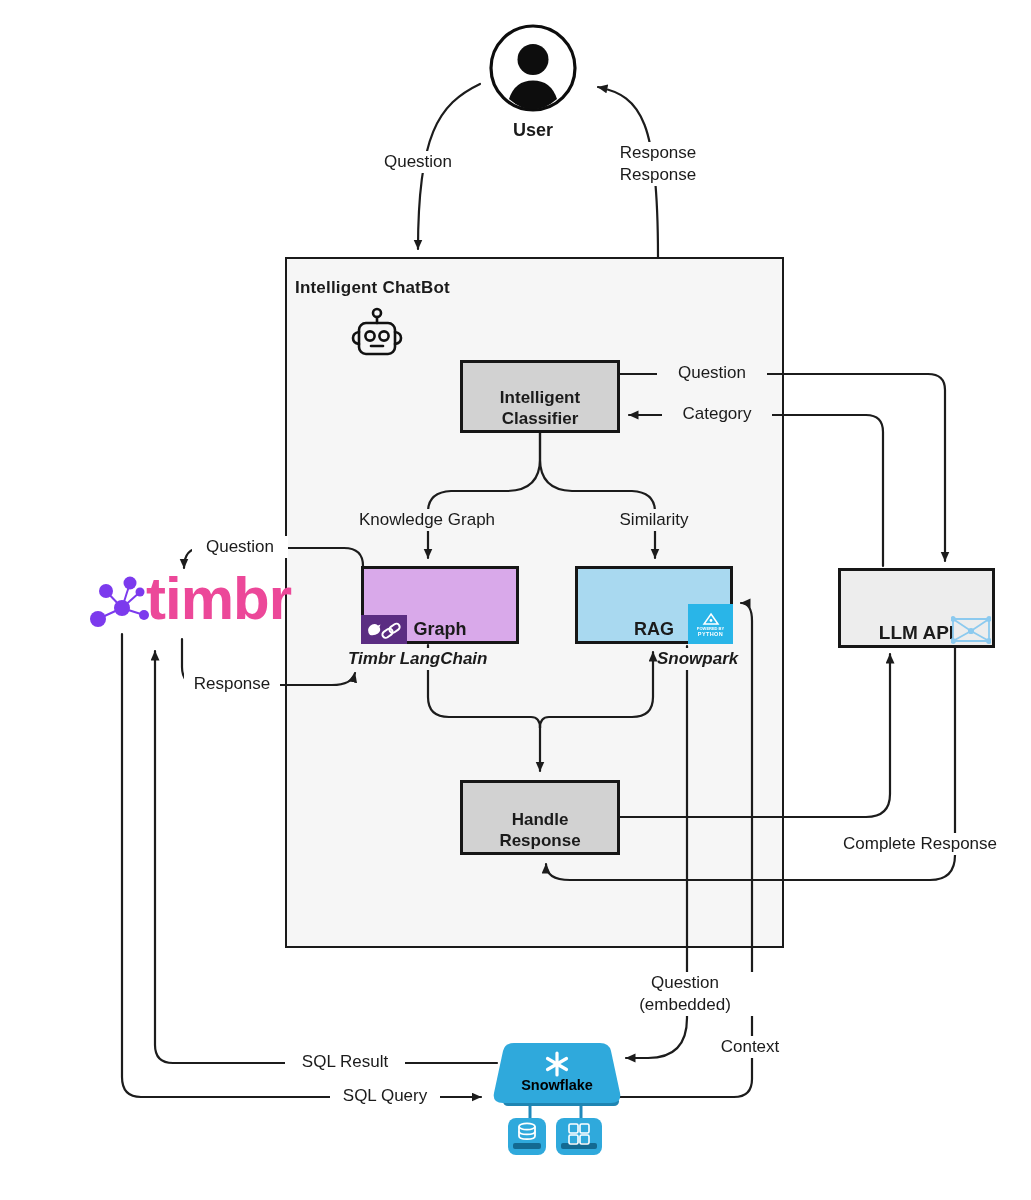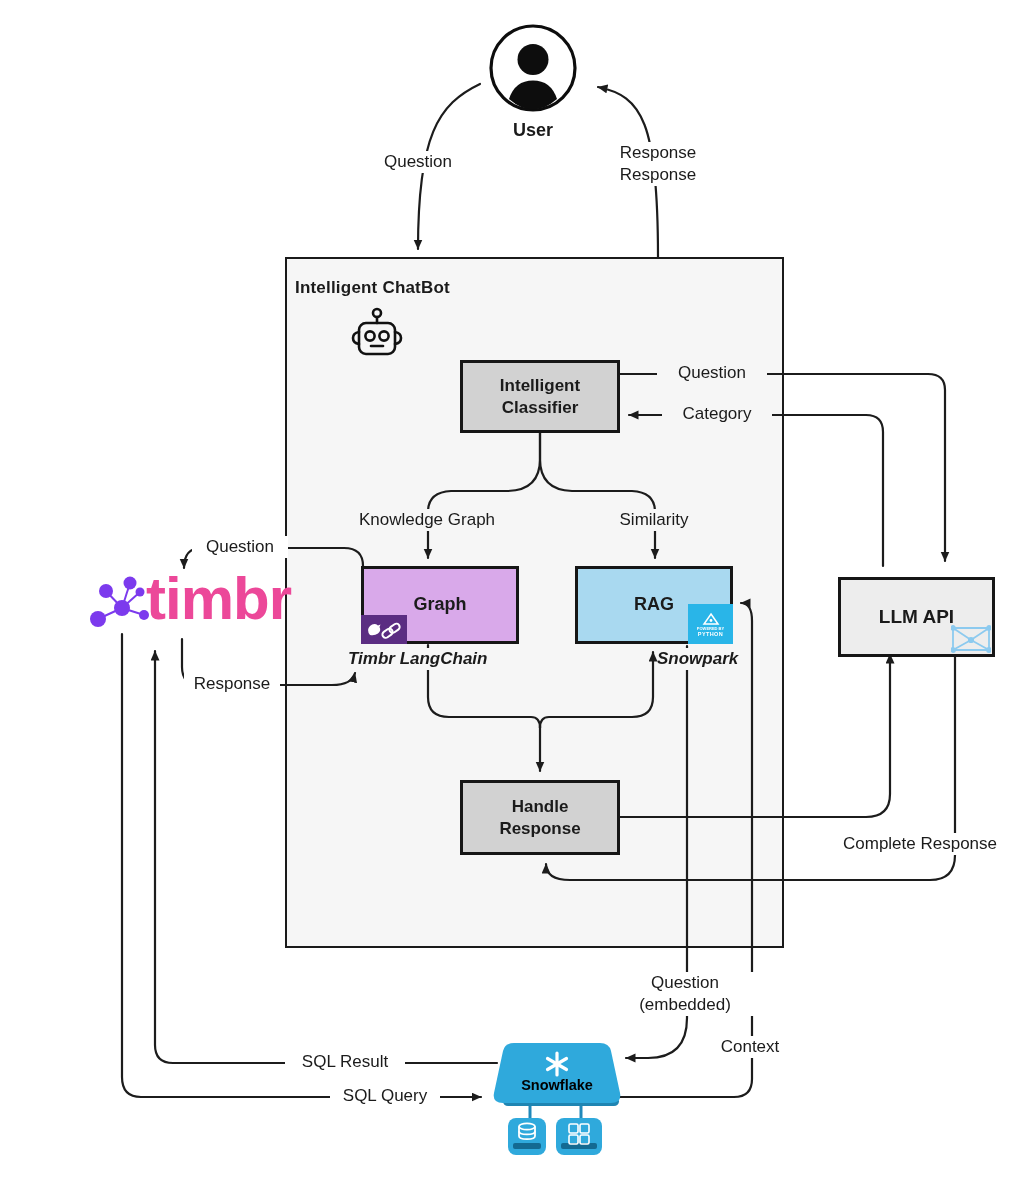--- a/index.html
+++ b/index.html
@@ -11,28 +11,28 @@
   
   .chatbot-box{
     left:285px;top:257px;width:499px;height:691px;
     background:var(--chatbot-bg);border:2px solid #1a1a1a;box-sizing:border-box;
   }
   .chatbot-title{left:295px;top:278px;font-size:17px;font-weight:bold;letter-spacing:.2px;}
   svg.wires{left:0;top:0;width:1031px;height:1200px;}
   svg.wires path.edge{fill:none;stroke:var(--line);stroke-width:2.2;stroke-linecap:round;}
   
   .node{
-    box-sizing:border-box;border:3px solid #161616;display:flex;align-items:center;
+    box-sizing:border-box;border:3px solid #161616;display:flex;align-items:flex-end;
     justify-content:center;text-align:center;font-weight:bold;line-height:1.28;
   }
   .classifier{left:460px;top:360px;width:160px;height:73px;background:var(--node-gray);font-size:17px;}
   .graph{left:350px;top:566px;width:158px;height:78px;background:var(--graph-fill);font-size:18px;margin-left:11px;}
   .rag{left:575px;top:566px;width:158px;height:78px;background:var(--rag-fill);font-size:18px;}
   .handle{left:460px;top:780px;width:160px;height:75px;background:var(--node-gray);font-size:17px;}
-  .llm{left:838px;top:568px;width:157px;height:80px;background:var(--llm-fill);font-size:19px;margin-top:9px;}
+  .llm{left:838px;top:568px;width:157px;height:80px;background:var(--llm-fill);font-size:19px;}
   
   .lc-badge{position:absolute;left:-3px;bottom:-3px;width:46px;height:29px;background:var(--langchain-purple);
     display:flex;align-items:center;justify-content:center;}
   .sp-badge{position:absolute;right:-3px;bottom:-3px;width:45px;height:40px;background:var(--snowpark-badge);
     display:flex;flex-direction:column;align-items:center;justify-content:center;color:#fff;font-weight:bold;}
   .sp-badge .t1{font-size:4px;line-height:5px;}
   .sp-badge .t2{font-size:5.5px;line-height:6px;letter-spacing:.4px;}
   .llm-icon{position:absolute;right:1px;bottom:1px;}
   
   .elabel{font-size:17px;text-align:center;line-height:22px;background:#ffffff;}

